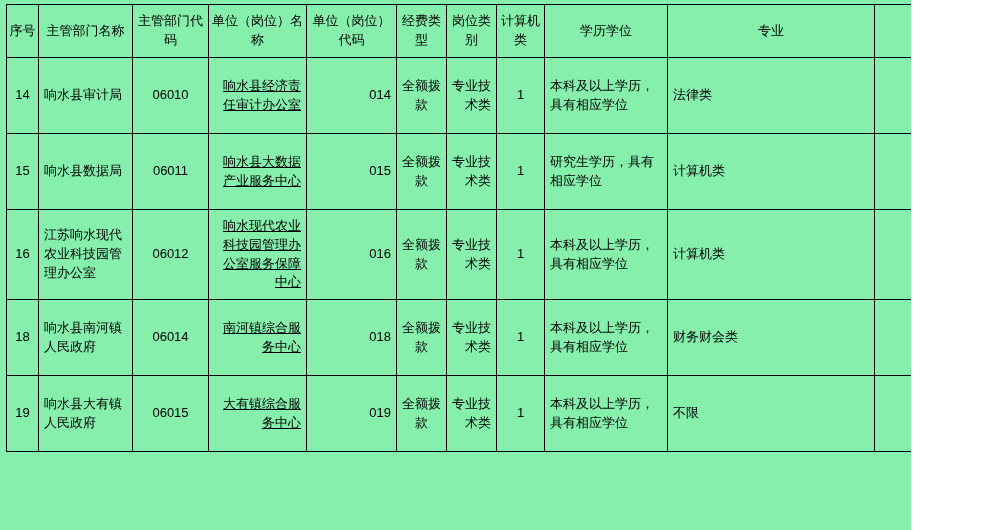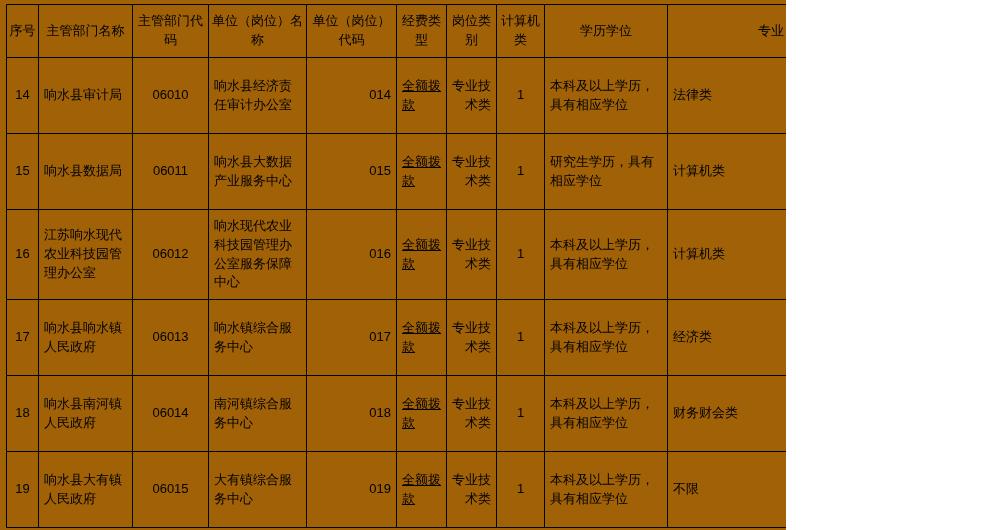--- a/index.html
+++ b/index.html
@@ -5,25 +5,25 @@
   html, body {
     margin: 0;
     padding: 0;
     background: #ffffff;
   }
   body {
     font-family: "Liberation Sans", sans-serif;
     color: #000000;
   }
   #page {
-    width: 786px;
+    width: 911px;
     height: 530px;
     position: relative;
     overflow: hidden;
-    background: #a16207;
+    background: #86efac;
   }
   table.recruit-table {
     border-collapse: collapse;
     width: 975px;
     margin: 4px 0 0 6px;
     table-layout: fixed;
   }
   table.recruit-table th,
   table.recruit-table td {
     border: 1px solid #000000;
@@ -48,23 +48,23 @@
   col.c-fund     { width: 50px; }
   col.c-type     { width: 50px; }
   col.c-num      { width: 48px; }
   col.c-edu      { width: 123px; }
   col.c-major    { width: 207px; }
   col.c-remark   { width: 107px; }
 
   td.seq   { text-align: center; }
   td.dept  { text-align: left; margin-left: 36px; }
   td.deptcode { text-align: center; }
-  td.unit  { text-align: left; }
+  td.unit  { text-align: right; text-decoration: underline; }
   td.unitcode { text-align: right; }
-  td.fund  { text-align: left; text-decoration: underline; }
+  td.fund  { text-align: center; }
   td.type  { text-align: right; }
   td.num   { text-align: center; }
   td.edu   { text-align: left; }
   td.major { text-align: left; }
   td.remark{ text-align: left; }
   tbody tr { height: 76px; }
   tbody tr.tall { height: 90px; }
 </style>
 </head>
 <body>
@@ -133,33 +133,20 @@
         <td class="unit">响水现代农业科技园管理办公室服务保障中心</td>
         <td class="unitcode">016</td>
         <td class="fund">全额拨款</td>
         <td class="type">专业技术类</td>
         <td class="num">1</td>
         <td class="edu">本科及以上学历，具有相应学位</td>
         <td class="major">计算机类</td>
         <td class="remark"></td>
       </tr>
       <tr>
-        <td class="seq">17</td>
-        <td class="dept">响水县响水镇人民政府</td>
-        <td class="deptcode">06013</td>
-        <td class="unit">响水镇综合服务中心</td>
-        <td class="unitcode">017</td>
-        <td class="fund">全额拨款</td>
-        <td class="type">专业技术类</td>
-        <td class="num">1</td>
-        <td class="edu">本科及以上学历，具有相应学位</td>
-        <td class="major">经济类</td>
-        <td class="remark"></td>
-      </tr>
-      <tr>
         <td class="seq">18</td>
         <td class="dept">响水县南河镇人民政府</td>
         <td class="deptcode">06014</td>
         <td class="unit">南河镇综合服务中心</td>
         <td class="unitcode">018</td>
         <td class="fund">全额拨款</td>
         <td class="type">专业技术类</td>
         <td class="num">1</td>
         <td class="edu">本科及以上学历，具有相应学位</td>
         <td class="major">财务财会类</td>

